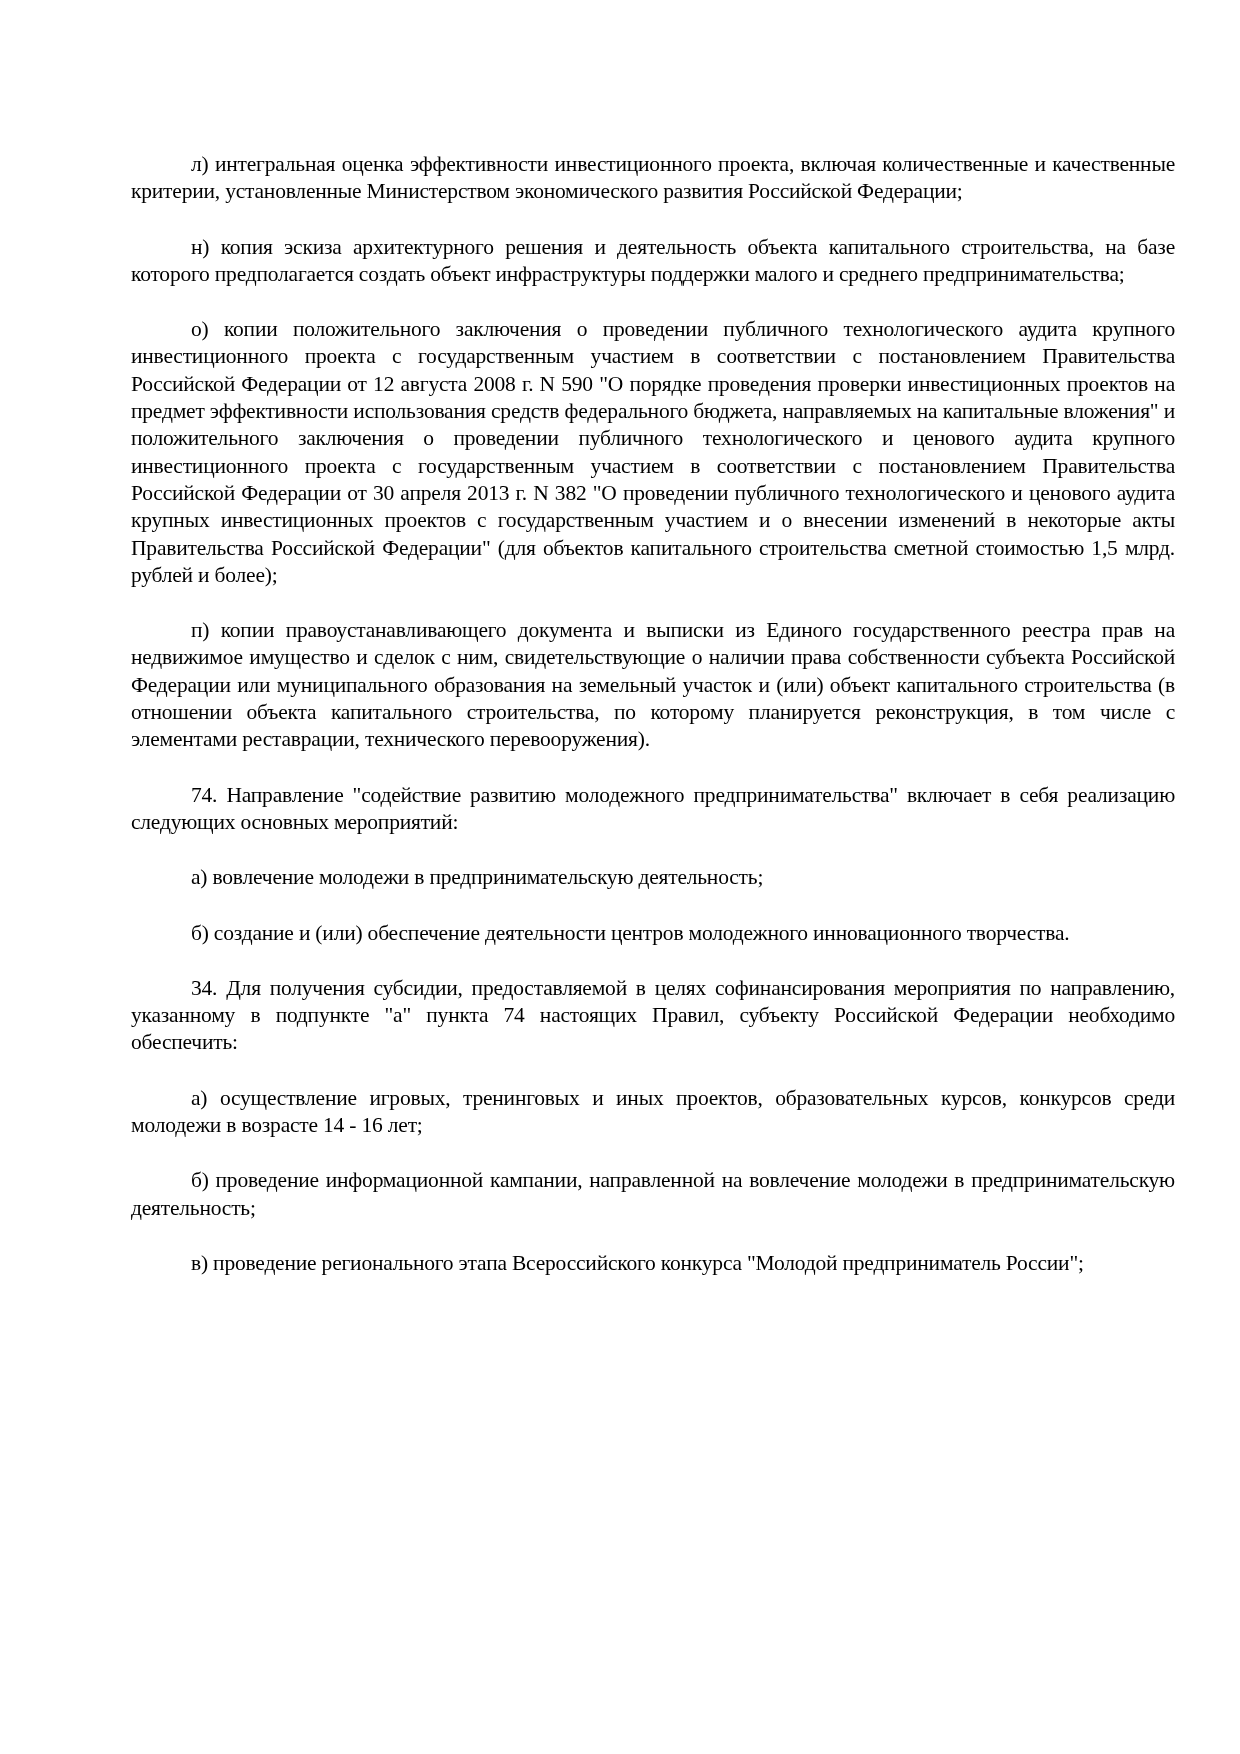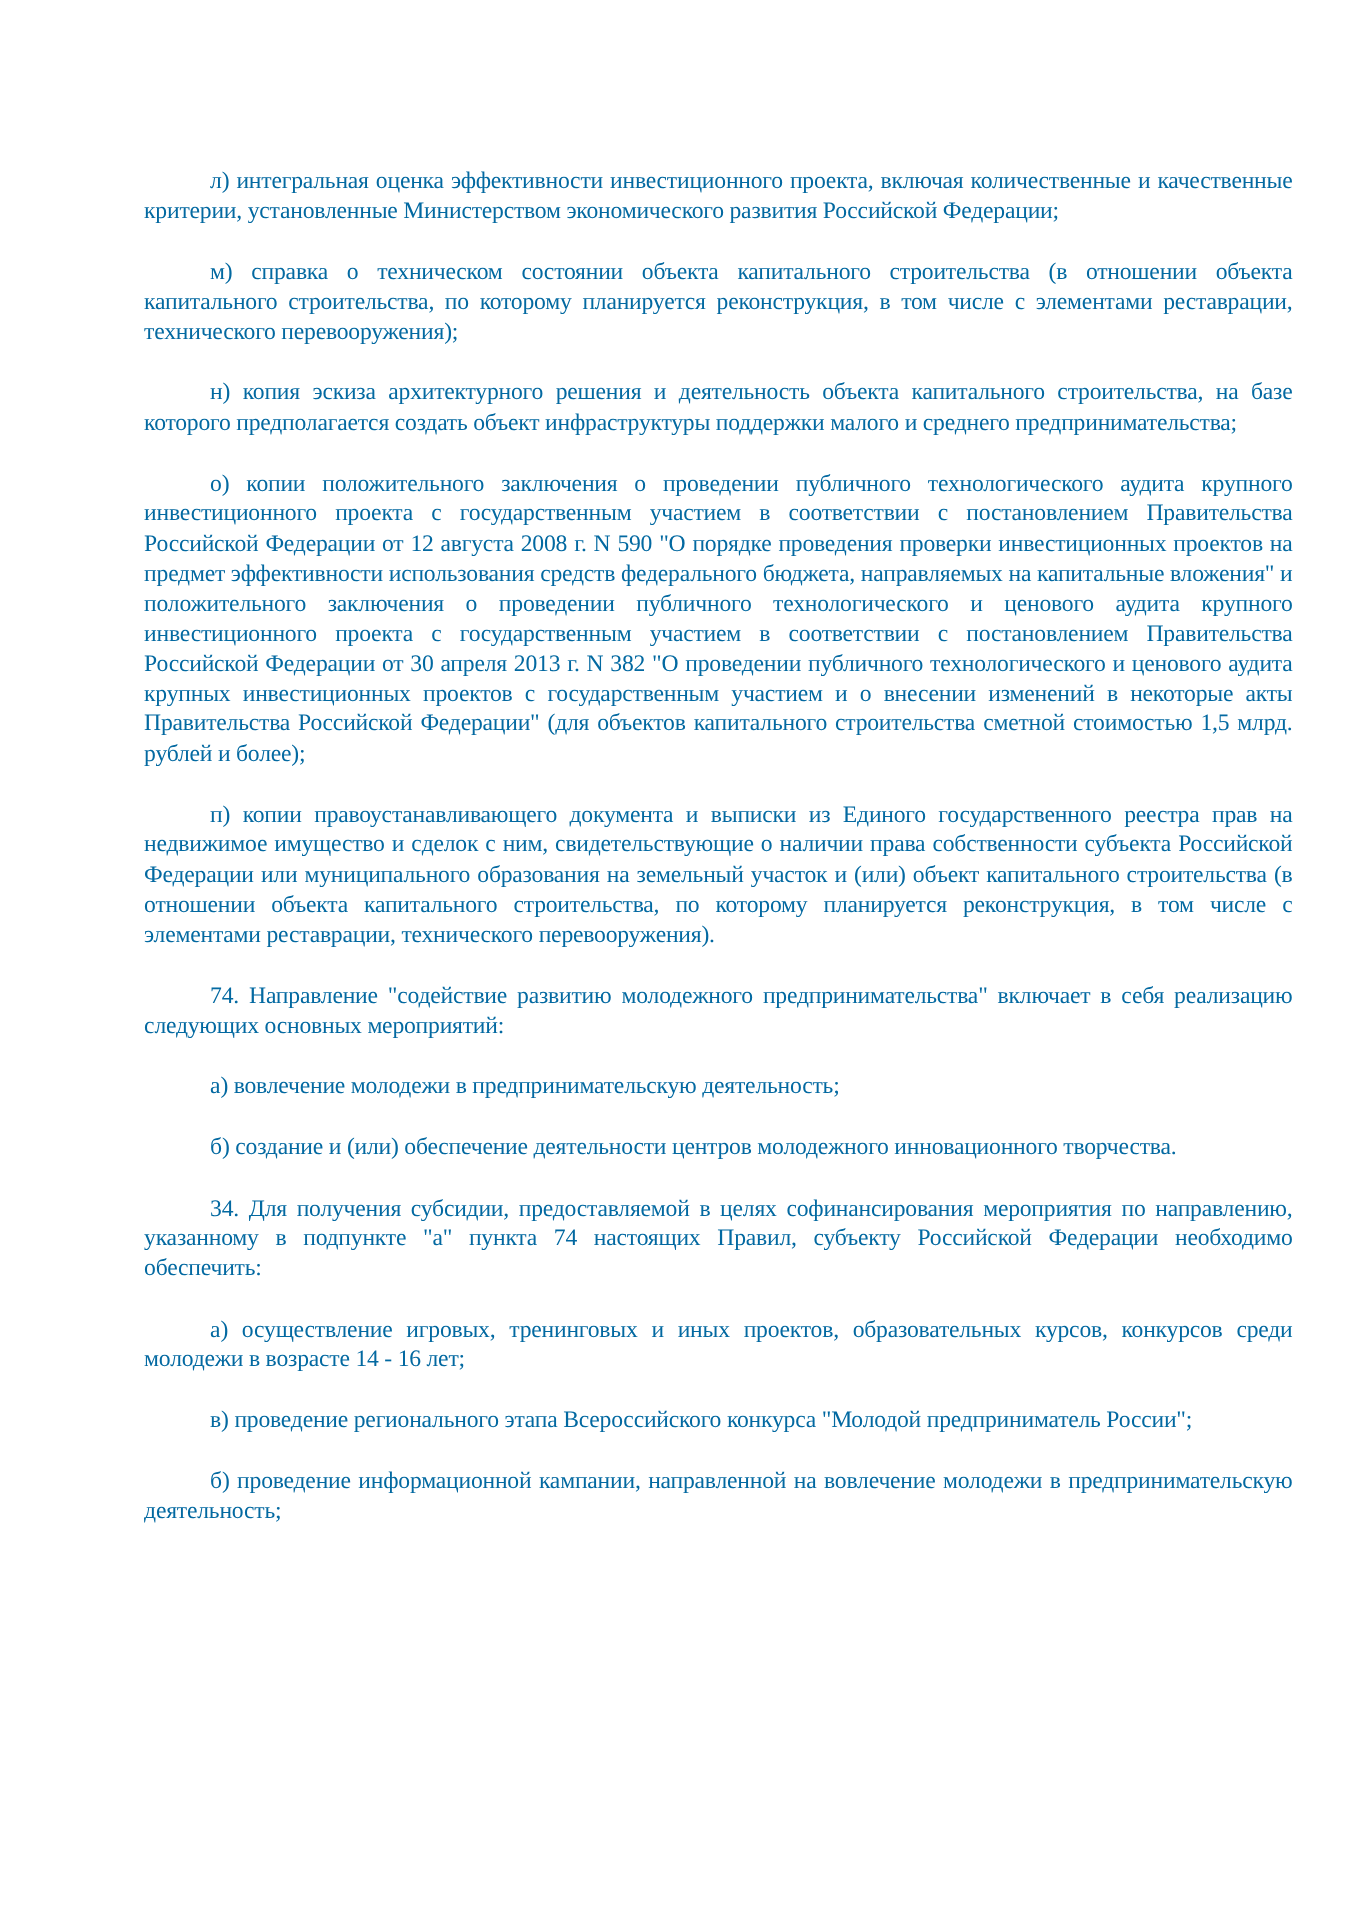--- a/index.html
+++ b/index.html
@@ -5,38 +5,37 @@
   html, body { margin: 0; padding: 0; background: #ffffff; }
   body { width: 1240px; height: 1754px; position: relative; overflow: hidden; }
   .page {
     position: absolute;
     left: 131px;
     top: 151px;
     width: 1044px;
     font-family: "Liberation Serif", "DejaVu Serif", serif;
     font-size: 21.5px;
     line-height: 27.3px;
-    color: #0369a1;
+    color: #000000;
   }
   .para {
     margin: 0 0 28px 0;
     text-indent: 60px;
     text-align: justify;
     letter-spacing: -0.2px;
   }
 </style>
 </head>
 <body>
 
 <div class="page">
   <p class="para">л) интегральная оценка эффективности инвестиционного проекта, включая количественные и качественные критерии, установленные Министерством экономического развития Российской Федерации;</p>
-  <p class="para">м) справка о техническом состоянии объекта капитального строительства (в отношении объекта капитального строительства, по которому планируется реконструкция, в том числе с элементами реставрации, технического перевооружения);</p>
   <p class="para">н) копия эскиза архитектурного решения и деятельность объекта капитального строительства, на базе которого предполагается создать объект инфраструктуры поддержки малого и среднего предпринимательства;</p>
   <p class="para">о) копии положительного заключения о проведении публичного технологического аудита крупного инвестиционного проекта с государственным участием в соответствии с постановлением Правительства Российской Федерации от 12 августа 2008 г. N 590 "О порядке проведения проверки инвестиционных проектов на предмет эффективности использования средств федерального бюджета, направляемых на капитальные вложения" и положительного заключения о проведении публичного технологического и ценового аудита крупного инвестиционного проекта с государственным участием в соответствии с постановлением Правительства Российской Федерации от 30 апреля 2013 г. N 382 "О проведении публичного технологического и ценового аудита крупных инвестиционных проектов с государственным участием и о внесении изменений в некоторые акты Правительства Российской Федерации" (для объектов капитального строительства сметной стоимостью 1,5 млрд. рублей и более);</p>
   <p class="para">п) копии правоустанавливающего документа и выписки из Единого государственного реестра прав на недвижимое имущество и сделок с ним, свидетельствующие о наличии права собственности субъекта Российской Федерации или муниципального образования на земельный участок и (или) объект капитального строительства (в отношении объекта капитального строительства, по которому планируется реконструкция, в том числе с элементами реставрации, технического перевооружения).</p>
   <p class="para">74. Направление "содействие развитию молодежного предпринимательства" включает в себя реализацию следующих основных мероприятий:</p>
   <p class="para">а) вовлечение молодежи в предпринимательскую деятельность;</p>
   <p class="para">б) создание и (или) обеспечение деятельности центров молодежного инновационного творчества.</p>
   <p class="para">34. Для получения субсидии, предоставляемой в целях софинансирования мероприятия по направлению, указанному в подпункте "а" пункта 74 настоящих Правил, субъекту Российской Федерации необходимо обеспечить:</p>
   <p class="para">а) осуществление игровых, тренинговых и иных проектов, образовательных курсов, конкурсов среди молодежи в возрасте 14 - 16 лет;</p>
+  <p class="para">б) проведение информационной кампании, направленной на вовлечение молодежи в предпринимательскую деятельность;</p>
   <p class="para">в) проведение регионального этапа Всероссийского конкурса "Молодой предприниматель России";</p>
-  <p class="para">б) проведение информационной кампании, направленной на вовлечение молодежи в предпринимательскую деятельность;</p>
 </div>
 
 </body></html>

